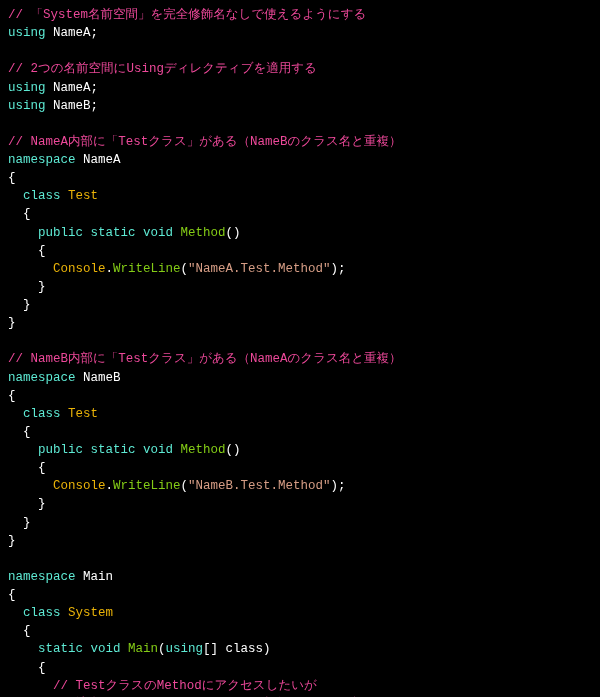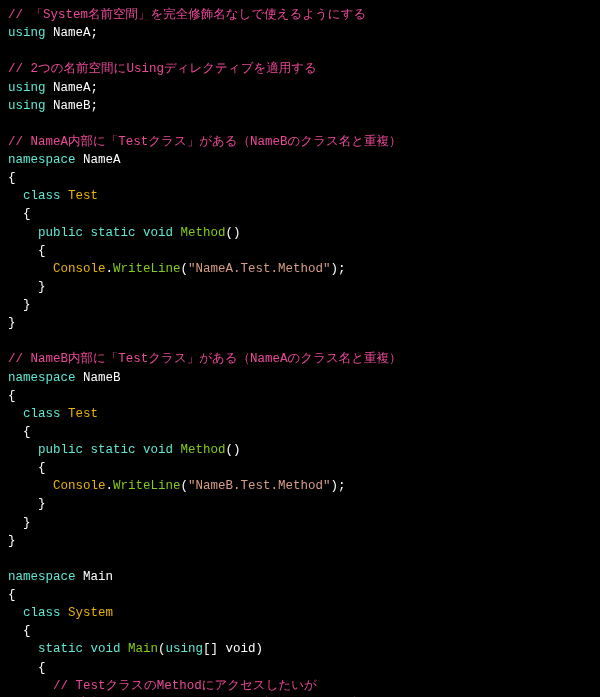--- a/index.html
+++ b/index.html
@@ -41,21 +41,21 @@
 <span>    {</span>
 <span>      </span><span class="t">Console</span><span>.</span><span class="m">WriteLine</span><span>(</span><span class="s">"NameB.Test.Method"</span><span>);</span>
 <span>    }</span>
 <span>  }</span>
 <span>}</span>
 <span></span>
 <span class="k">namespace</span> <span>Main</span>
 <span>{</span>
 <span class="k">  class</span><span class="t"> System</span>
 <span>  {</span>
-<span class="k">    static void</span><span class="m"> Main</span><span>(</span><span class="k">using</span><span>[] void)</span>
+<span class="k">    static void</span><span class="m"> Main</span><span>(</span><span class="k">using</span><span>[] class)</span>
 <span>    {</span>
 <span class="c">      // TestクラスのMethodにアクセスしたいが</span>
 <span class="c">      // 該当するクラスが2つあるため「完全修飾名」が必要！</span>
 <span></span><span></span>
 <span></span><span></span>
 
 
 </pre>
 
 </body></html>

